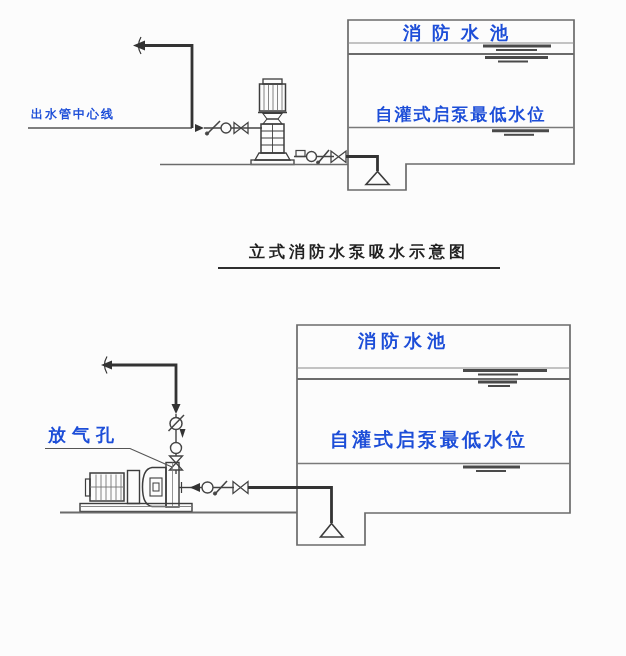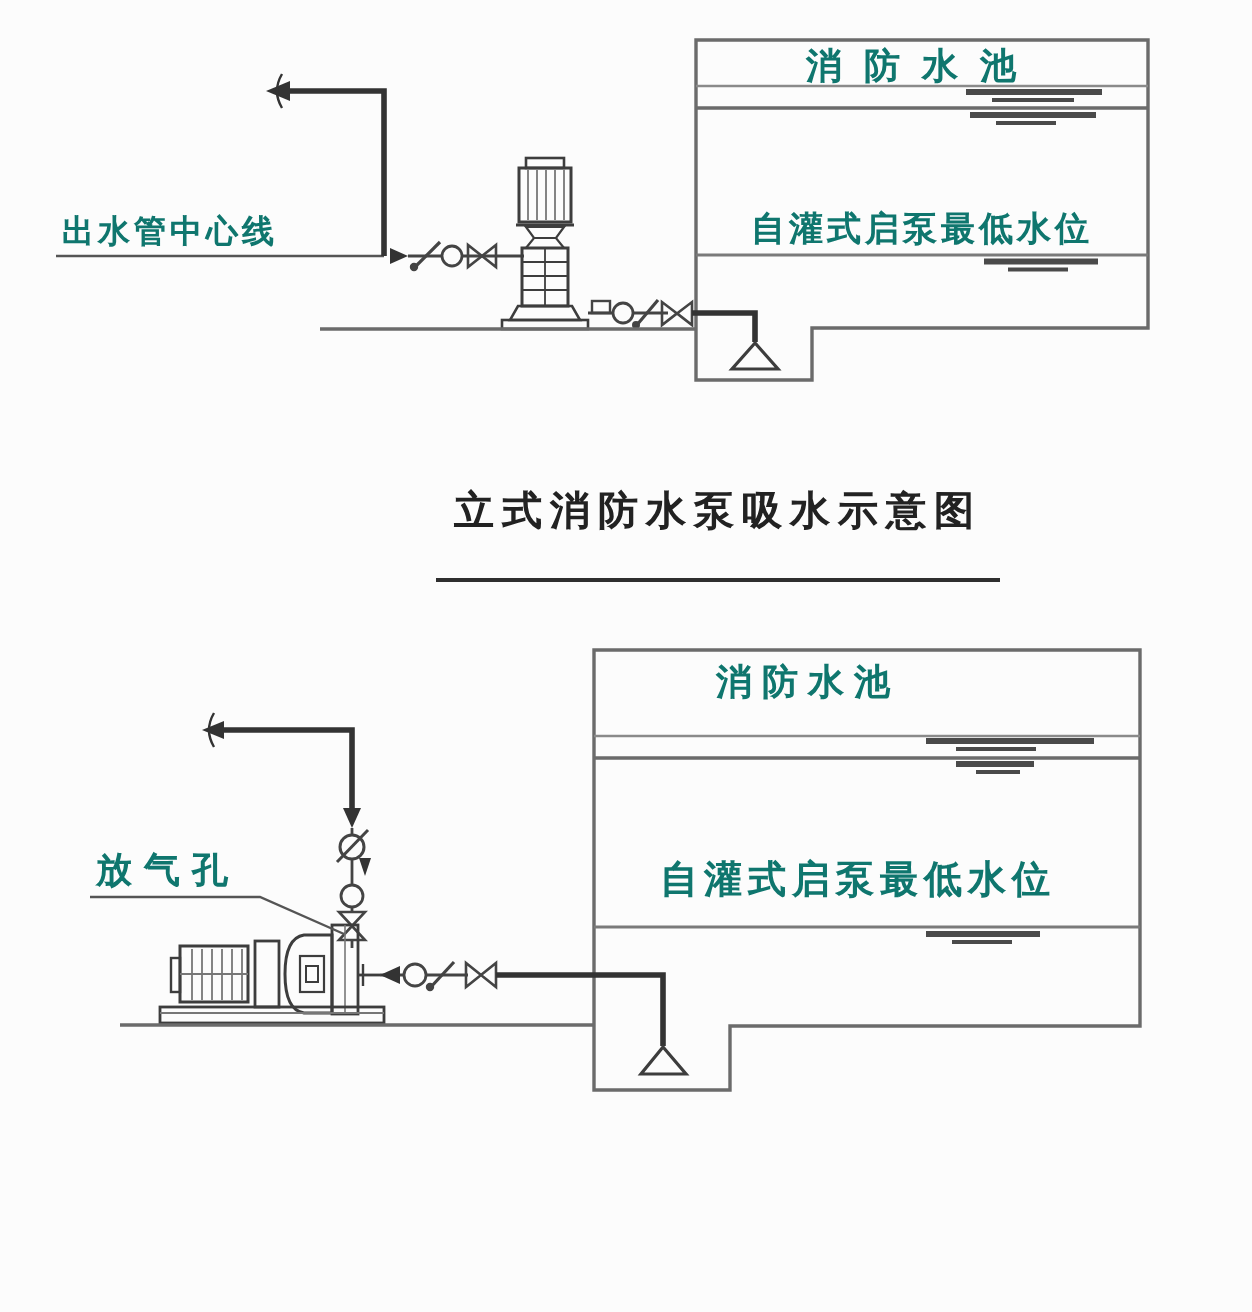--- a/index.html
+++ b/index.html
@@ -1,29 +1,29 @@
 <!DOCTYPE html>
 <html><head>
 <meta charset="utf-8">
 <style>
   html,body{margin:0;padding:0;background:#ffffff;}
   #stage{
     position:relative;width:626px;height:656px;background:#fcfcfc;overflow:hidden;
     font-family:"Liberation Sans",sans-serif;color:#2d2d2d;
   }
   #stage svg{position:absolute;left:0;top:0;}
-  .lbl{position:absolute;white-space:nowrap;font-weight:bold;color:#0f766e;}
+  .lbl{position:absolute;white-space:nowrap;font-weight:bold;color:#1d4ed8;}
   .lbl.center{transform:translateX(-50%);}
   .caption{
     position:absolute;text-align:center;font-weight:bold;color:#222;
     border-bottom:2px solid #2f2f2f;
   }
-  #cap-top{left:218px;top:242px;width:282px;font-size:20px;letter-spacing:4px;padding-bottom:20px;}
+  #cap-top{left:218px;top:242px;width:282px;font-size:16px;letter-spacing:4px;padding-bottom:4px;}
   #cap-bottom{left:163px;top:597px;width:336px;font-size:22px;letter-spacing:6px;padding-bottom:5px;}
-  #lbl-outlet{left:31px;top:106px;font-size:16px;letter-spacing:2px;}
+  #lbl-outlet{left:31px;top:106px;font-size:12px;letter-spacing:2px;}
   #lbl-tank-top{left:461px;top:21px;font-size:18px;letter-spacing:11px;}
   #lbl-low-top{left:461px;top:103px;font-size:17px;letter-spacing:2px;}
   #lbl-tank-bottom{left:404px;top:329px;font-size:18px;letter-spacing:5px;}
   #lbl-low-bottom{left:429px;top:427px;font-size:19px;letter-spacing:3px;}
   #lbl-vent{left:48px;top:423px;font-size:18px;letter-spacing:6px;}
 </style>
 </head>
 <body>
 
 <div id="stage">

